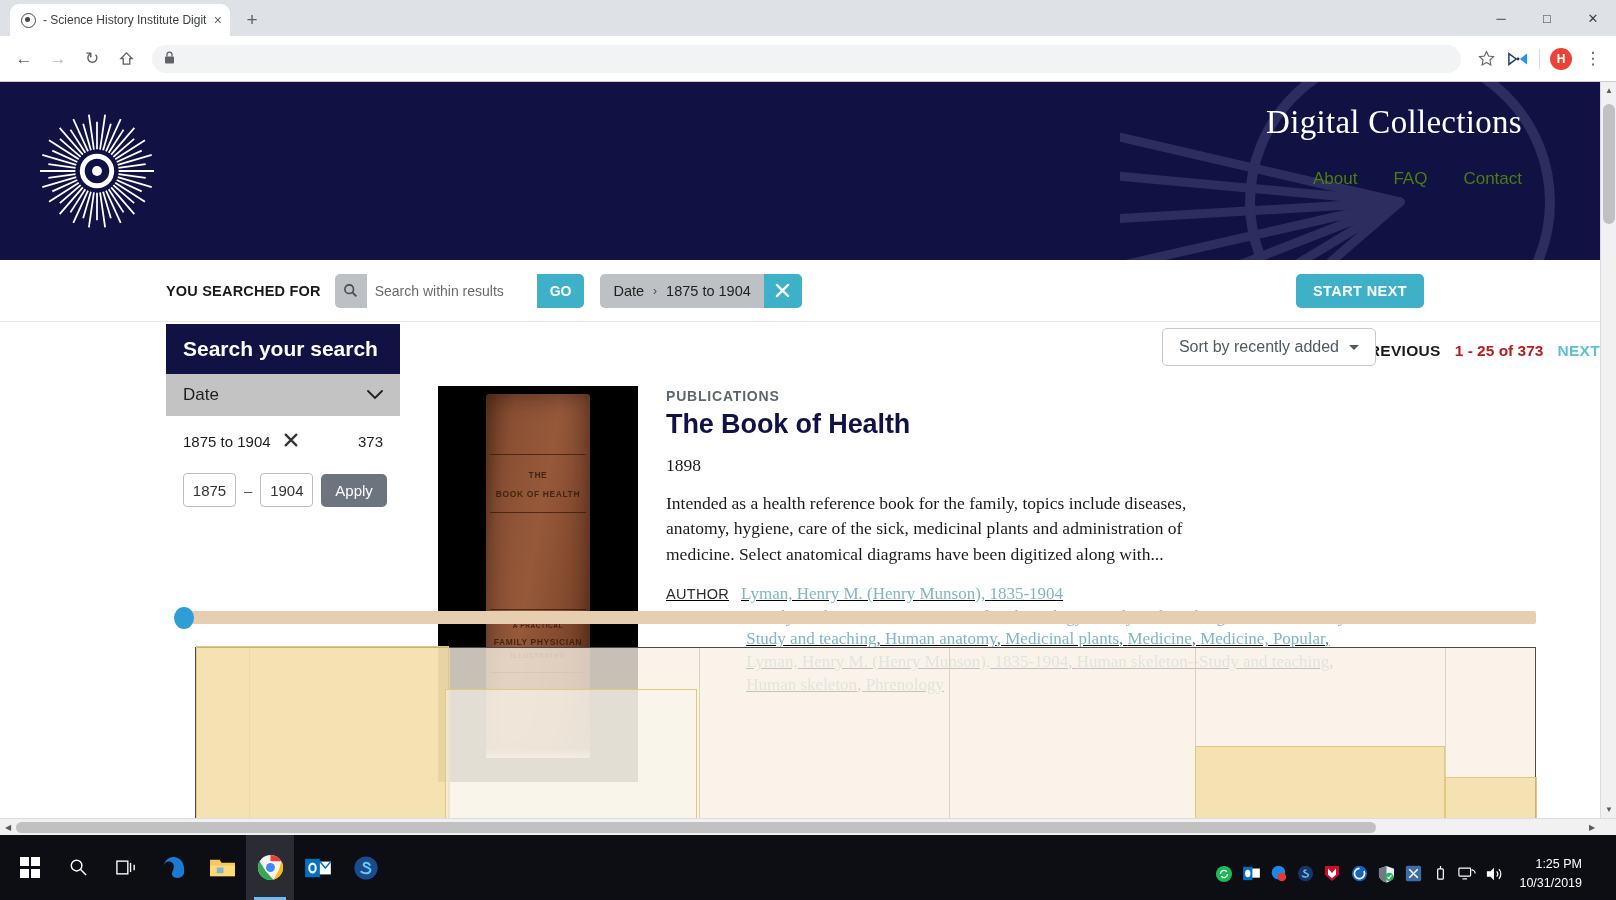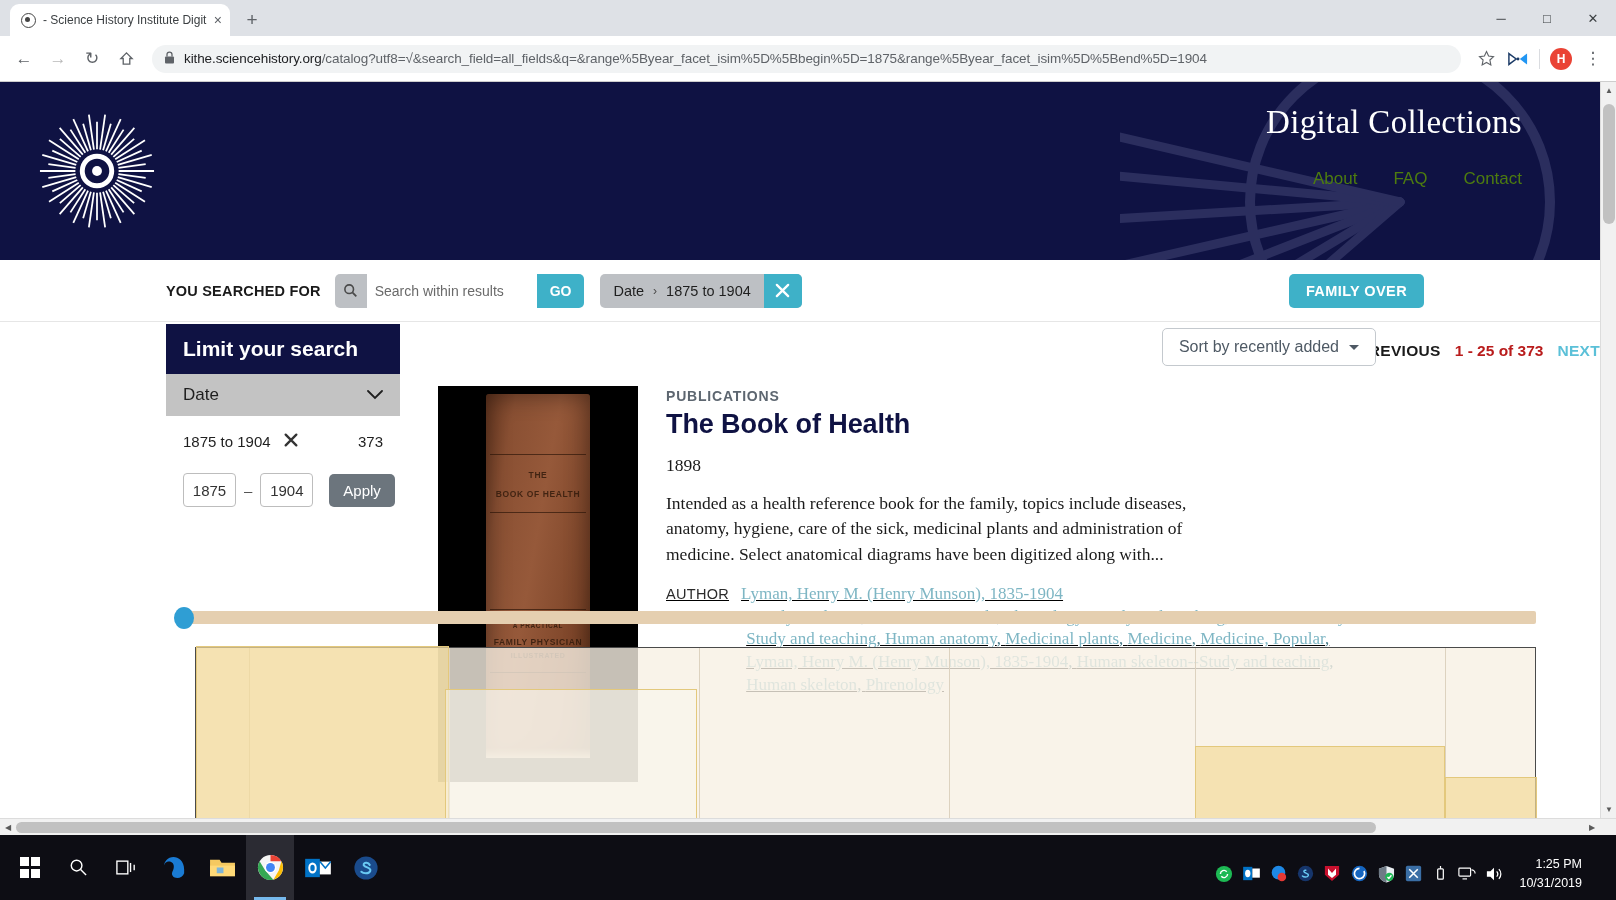--- a/index.html
+++ b/index.html
@@ -200,21 +200,20 @@
   .range-input {
     width: 53px; height: 34px; border: 1px solid #bdbdbd; border-radius: 4px;
     text-align: center; font-size: 15px; color: #333; outline: none;
     font-family: "Liberation Sans", sans-serif;
   }
   .range-dash { color: #555; font-size: 15px; }
   .apply-btn {
     background: #6c757d; color: #fff; border: none; border-radius: 5px;
     padding: 8px 14px; font-size: 15px; cursor: pointer;
     font-family: "Liberation Sans", sans-serif;
-    margin-left: 8px;
   }
 
   
   .results { flex: 1 1 auto; padding-left: 38px; position: relative; z-index: 3; }
   .results-toolbar {
     display: flex; align-items: center; height: 54px; position: relative; justify-content: flex-end;
   }
   .pager { display: flex; align-items: baseline; gap: 14px; font-size: 15.5px; }
   .pager .prev { color: #1a1a1a; font-weight: bold; letter-spacing: 0.3px; }
   .pager .count { color: #b91c1c; font-weight: bold; }
@@ -399,21 +398,20 @@
         <path d="M8 2 L14 8 H11.5 V14 H4.5 V8 H2 Z" fill="none" stroke="#5f6368" stroke-width="1.4"></path>
       </svg>
   </div>
   <div class="omnibox">
     <span class="lock-icon">
       <svg width="11" height="13" viewBox="0 0 11 13">
           <rect x="1" y="5.5" width="9" height="7" rx="1" fill="#5f6368"></rect>
           <path d="M3 5.5 V3.6 a2.5 2.5 0 0 1 5 0 V5.5" fill="none" stroke="#5f6368" stroke-width="1.3"></path>
         </svg>
     </span>
-    <span class="url-text"><span class="host">kithe.sciencehistory.org</span><span>/catalog?utf8=√&amp;search_field=all_fields&amp;q=&amp;range%5Byear_facet_isim%5D%5Bbegin%5D=1875&amp;range%5Byear_facet_isim%5D%5Bend%5D=1904</span></span>
   </div>
   <div class="tb-icon">
     <svg width="17" height="17" viewBox="0 0 18 18">
         <path d="M9 1.6 L11.2 6.4 L16.4 7 L12.6 10.6 L13.6 15.8 L9 13.2 L4.4 15.8 L5.4 10.6 L1.6 7 L6.8 6.4 Z" fill="none" stroke="#5f6368" stroke-width="1.2"></path>
       </svg>
   </div>
   <div class="tb-icon">
     <svg width="20" height="16" viewBox="0 0 22 16">
       <path d="M1 2 L9 8 L1 14 Z" fill="none" stroke="#1a3a66" stroke-width="1.6"></path>
       <path d="M21 2 L13 8 L21 14 Z" fill="#2196f3"></path>
@@ -525,27 +523,27 @@
           <span>Date</span>
           <span class="chev">›</span>
           <span>1875 to 1904</span>
         </span>
         <span class="facet-chip-x">
           <svg width="17" height="17" viewBox="0 0 18 18">
               <path d="M3 3 L15 15 M15 3 L3 15" stroke="#fff" stroke-width="2.4" stroke-linecap="round"></path>
             </svg>
         </span>
       </div>
-      <button class="start-over">FAMILY OVER</button>
+      <button class="start-over">START NEXT</button>
     </div>
 
     <div class="body-wrap">
 
       <aside class="sidebar">
-        <div class="sidebar-title">Limit your search</div>
+        <div class="sidebar-title">Search your search</div>
         <div class="facet-head">
           <span>Date</span>
           <span>
             <svg width="16" height="10" viewBox="0 0 16 10">
                 <path d="M1 1 L8 8 L15 1" fill="none" stroke="#1f1f1f" stroke-width="1.8" stroke-linecap="round"></path>
               </svg>
           </span>
         </div>
         <div class="facet-body">
           <div class="applied-row">

